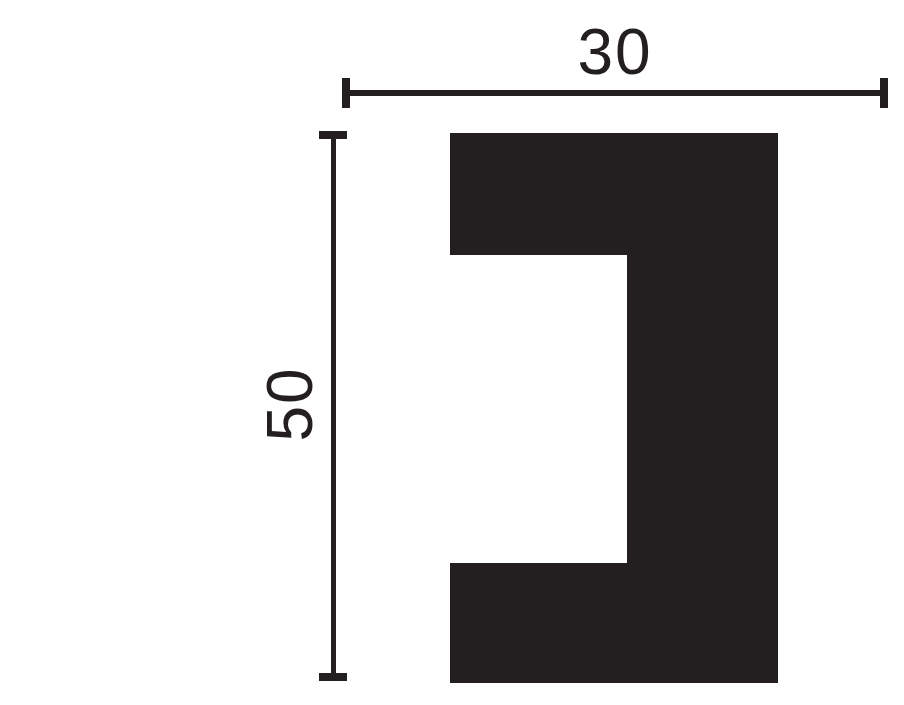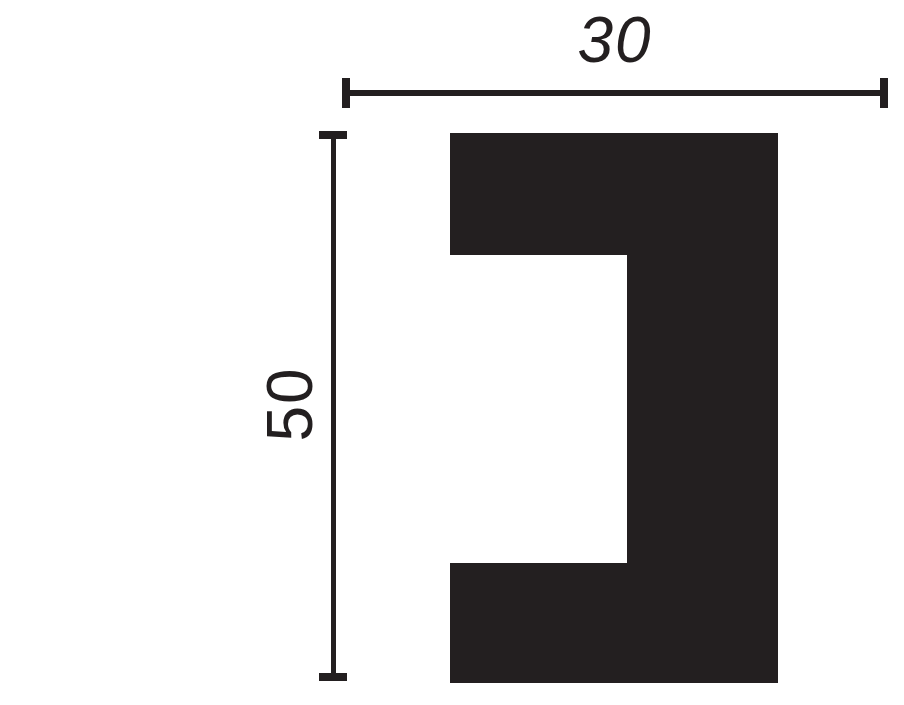--- a/index.html
+++ b/index.html
@@ -24,28 +24,27 @@
     height: 705px;
     background: var(--bg);
   }
   .canvas * {
     position: absolute;
   }
 
   
   .dim-width-label {
     left: 344px;
-    top: 8px;
+    top: 20px;
     width: 542px;
     text-align: center;
     font-size: 64px;
     line-height: 64px;
     letter-spacing: 2px;
     color: var(--ink);
-    font-style: italic;
   }
   .dim-width-line {
     left: 344px;
     top: 90px;
     width: 542px;
     height: 6px;
     background: var(--ink);
   }
   .dim-width-tick-left {
     left: 342px;

